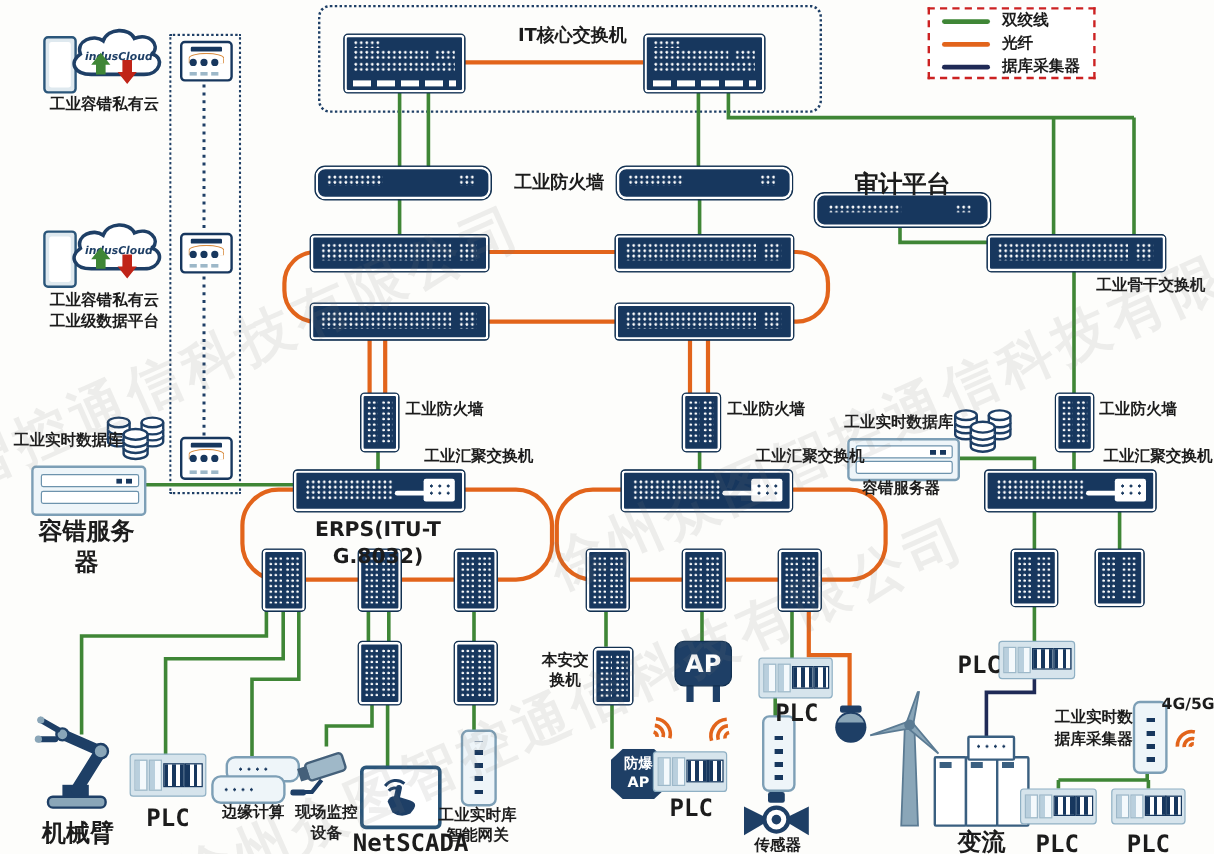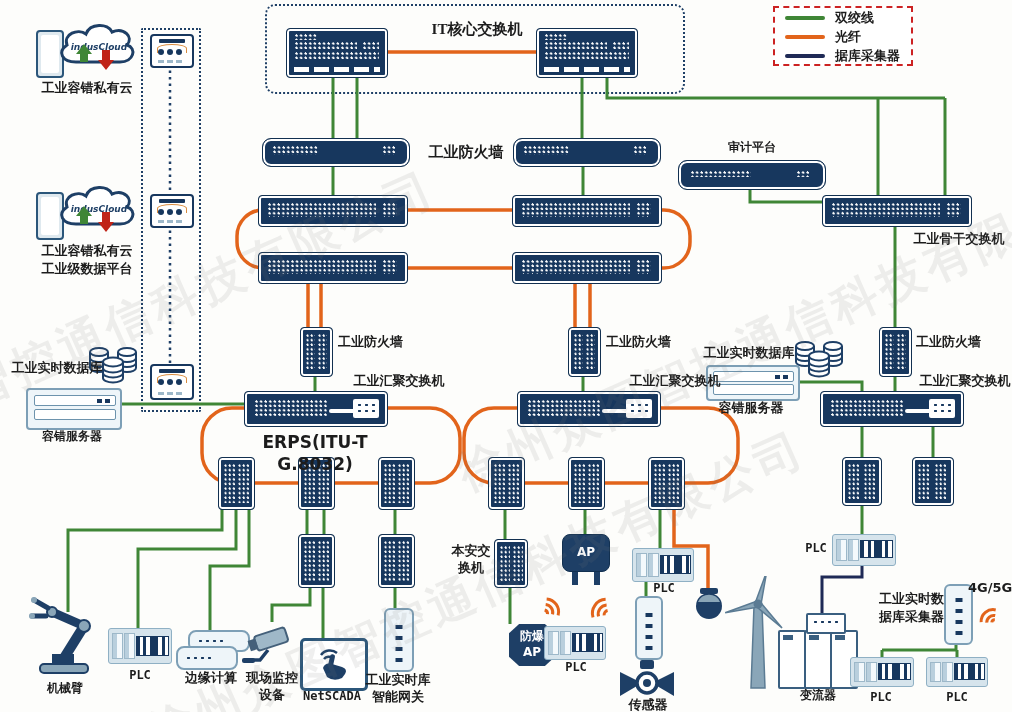--- a/index.html
+++ b/index.html
@@ -43,21 +43,21 @@
   .lb{position:absolute;background:#fff;border:2px solid #17375e;border-radius:4px;z-index:3;}
   .lbbar{position:absolute;top:3px;left:7px;right:7px;height:4px;background:#17375e;border-radius:1px;}
   .lbarc{position:absolute;top:8px;left:5px;right:5px;height:8px;border:1.5px solid #d98c3f;border-bottom:none;
          border-radius:50% 50% 0 0;}
   .lbc{position:absolute;width:6px;height:6px;border-radius:50%;background:#17375e;top:13px;}
   .lbm{position:absolute;bottom:3px;height:3px;width:6px;background:#9db8c9;}
   .tablet{position:absolute;background:#dfe9ef;border:2.5px solid #2b567a;border-radius:4px;z-index:3;}
   .tabscr{position:absolute;inset:3px 3px 3px 3px;background:#fff;border-radius:2px;}
   
   .lbl{position:absolute;font-weight:bold;color:#1c1c1c;font-size:13px;line-height:1.3;text-align:center;z-index:5;}
-  .fs14{font-size:12px;} .fs15{font-size:15px;} .fs17{font-size:17px;}
+  .fs14{font-size:20px;} .fs15{font-size:15px;} .fs17{font-size:17px;}
   .mono{font-family:"DejaVu Sans Mono","Liberation Mono",monospace;}
   .white{color:#fff;}
   .wm{position:absolute;font-size:46px;font-weight:bold;color:rgba(125,125,125,0.12);
       transform:rotate(-24deg);white-space:nowrap;letter-spacing:5px;z-index:6;pointer-events:none;}
   .legrow{display:flex;align-items:center;gap:10px;height:18px;margin:1px 0 0 10px;}
   .legline{width:40px;height:3.5px;border-radius:2px;}
   .aplegs{position:absolute;width:6px;height:15px;background:#1e3f66;z-index:2;}
   .exap{position:absolute;background:#1e3f66;z-index:3;
         clip-path:polygon(22% 0,78% 0,100% 22%,100% 78%,78% 100%,22% 100%,0 78%,0 22%);
         display:flex;flex-direction:column;align-items:center;justify-content:center;}
@@ -83,21 +83,21 @@
       M505 507 V539 M510 586 V624 M585 507 V536 M660 507 V549 M646 580 V598 M646 654 V664
       M956 641 V650 M882 650 H957 M882 650 V657 M957 650 V657"></path>
     <rect class="ln-o" x="237" y="210" width="453" height="58" rx="26"></rect>
     <rect class="ln-o" x="202" y="408" width="258" height="75" rx="30"></rect>
     <rect class="ln-o" x="464" y="408" width="274" height="75" rx="30"></rect>
     <path class="ln-o" d="M386 52 H536 M308 282 V328 M321 282 V328 M575 282 V328 M590 282 V328 M674 505 V546 H708 V590"></path>
     <path class="ln-n" d="M862 562 V577 H822 V616"></path>
   </svg>
 
   <div class="dashbox" style="left:265px;top:4px;width:416px;height:86px;"></div>
-  <div class="lbl fs15" style="left:402px;top:20px;width:150px;font-family:Liberation Serif, serif;">IT核心交换机</div>
+  <div class="lbl fs15" style="left:402px;top:20px;width:150px;">IT核心交换机</div>
   <div class="sw" style="left:286px;top:28px;width:100px;height:48px;">
     <div class="hdots" style="left:8px;top:5px;width:22px;height:6px;"></div>
     <div class="hdots" style="left:8px;top:13px;width:62px;height:7px;"></div>
     <div class="hdots" style="left:76px;top:13px;width:16px;height:7px;"></div>
     <div class="hdots" style="left:8px;top:23px;width:84px;height:7px;"></div>
     <div class="slats" style="left:7px;bottom:5px;width:86px;height:5px;"></div>
   </div>
   <div class="sw" style="left:536px;top:28px;width:100px;height:48px;">
     <div class="hdots" style="left:8px;top:5px;width:22px;height:6px;"></div>
     <div class="hdots" style="left:8px;top:13px;width:62px;height:7px;"></div>

